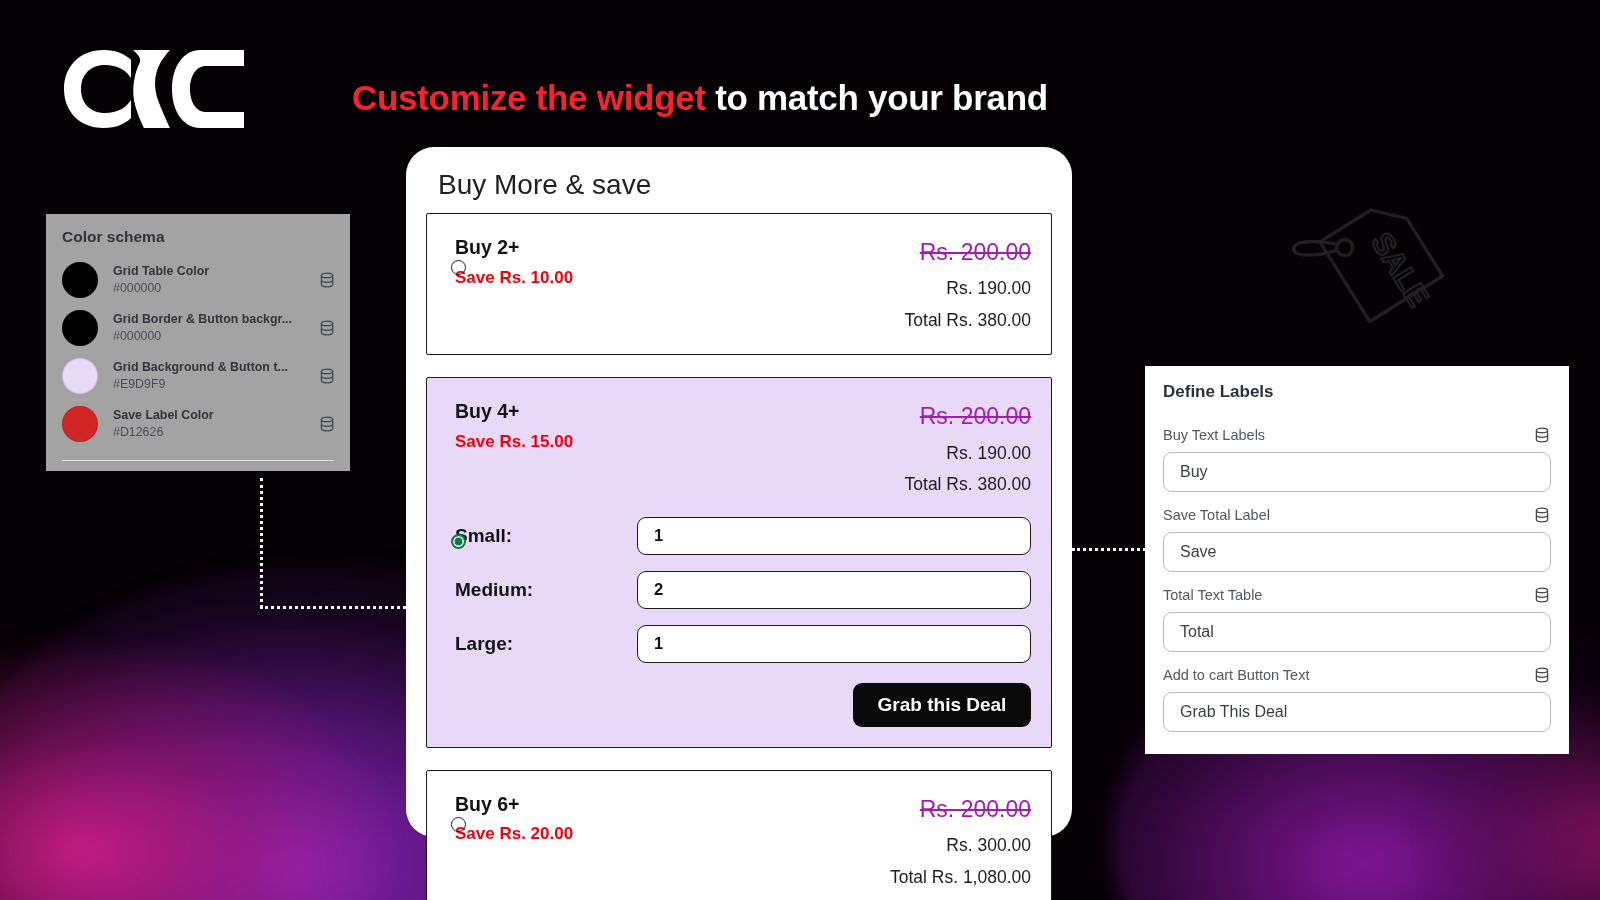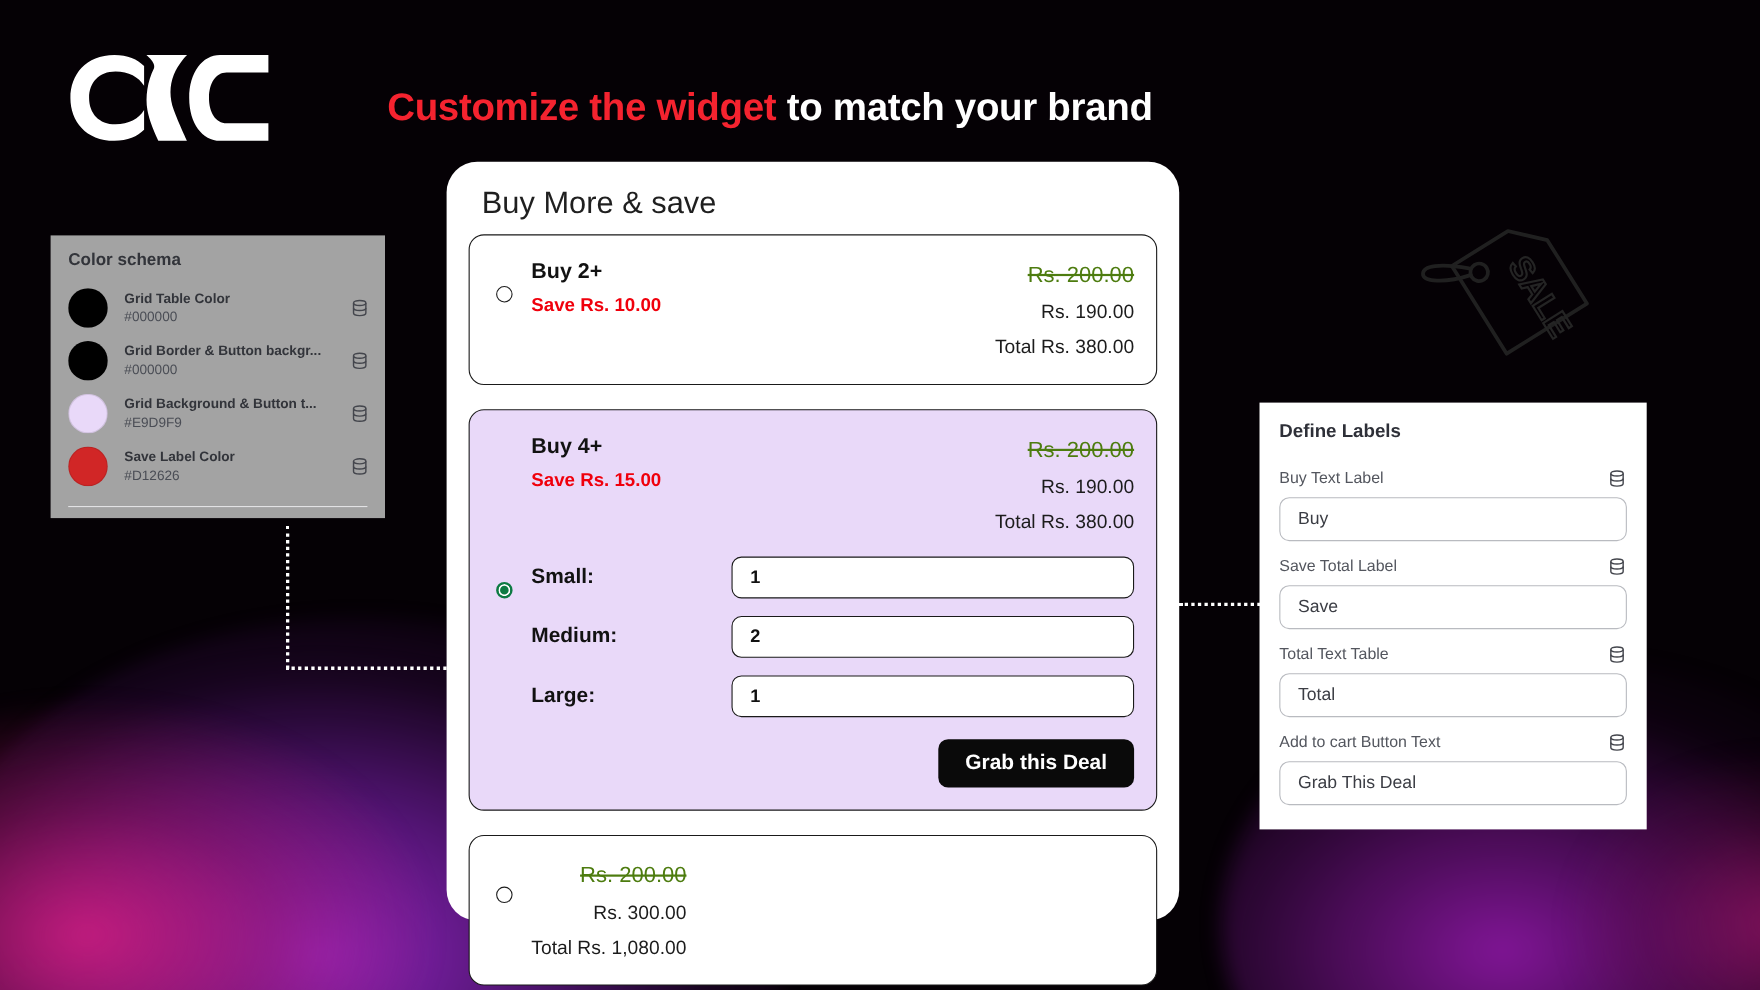--- a/index.html
+++ b/index.html
@@ -189,23 +189,23 @@
   #widget-title {
     font-size: 28px;
     color: #1f1f1f;
     font-weight: normal;
     padding: 4px 0 12px 12px;
   }
 
   .tier {
     position: relative;
     border: 1.6px solid #1a1a1a;
-    border-radius: 14px;
-    box-sizing: border-box;
-    padding: 18px 20px 18px 56px;
+    border-radius: 2px;
+    box-sizing: border-box;
+    padding: 18px 20px 18px 28px;
     margin-bottom: 22px;
     background: #ffffff;
   }
   .tier.selected {
     background: #E9D9F9;
   }
   .tier .radio {
     position: absolute;
     left: 24px;
     width: 15px;
@@ -235,22 +235,22 @@
     color: #121212;
     line-height: 1.62;
   }
   .tier-save {
     font-size: 17px;
     font-weight: bold;
     color: #f0000c;
     line-height: 1.62;
   }
   .tier-old {
-    font-size: 20px;
-    color: #4d7c0f;
+    font-size: 23px;
+    color: #a21caf;
     text-decoration: line-through;
     line-height: 1.8;
   }
   .tier-new {
     font-size: 17.5px;
     color: #1c1c1c;
     line-height: 1.8;
   }
   .tier-total {
     font-size: 17.5px;
@@ -296,21 +296,21 @@
     font-size: 19px;
     font-weight: bold;
     cursor: pointer;
   }
 
   
   #define-labels {
     position: absolute;
     left: 1145px;
     top: 366px;
-    width: 352px;
+    width: 424px;
     background: #ffffff;
     box-sizing: border-box;
     padding: 16px 18px 22px 18px;
   }
   #dl-title {
     font-size: 17px;
     font-weight: bold;
     color: #2e3038;
     padding-bottom: 10px;
   }
@@ -487,35 +487,39 @@
         <div class="variant-label">Large:</div>
         <div class="variant-input">1</div>
       </div>
 
       <div id="grab-deal-btn">Grab this Deal</div>
     </div>
 
     <div class="tier">
       <span class="radio off" style="top:46px;"></span>
       <div class="tier-grid">
+        <div class="tier-left">
+          <div class="tier-qty">Buy 6+</div>
+          <div class="tier-save">Save Rs. 20.00</div>
+        </div>
         <div class="tier-right">
           <div class="tier-old">Rs. 200.00</div>
           <div class="tier-new">Rs. 300.00</div>
           <div class="tier-total">Total Rs. 1,080.00</div>
         </div>
       </div>
     </div>
   </div>
 
   <div id="define-labels">
     <div id="dl-title">Define Labels</div>
 
     <div class="dl-field">
       <div class="dl-head">
-        <span class="dl-label">Buy Text Label</span>
+        <span class="dl-label">Buy Text Labels</span>
         <span class="db-icon">
           <svg viewBox="0 0 18 18" width="18" height="18" fill="none" stroke="#44464d" stroke-width="1.3">
             <ellipse cx="9" cy="4.4" rx="5.6" ry="2.3"></ellipse>
             <path d="M 3.4 4.4 L 3.4 13.6 C 3.4 14.9 5.9 15.9 9 15.9 C 12.1 15.9 14.6 14.9 14.6 13.6 L 14.6 4.4"></path>
             <path d="M 3.4 9 C 3.4 10.3 5.9 11.3 9 11.3 C 12.1 11.3 14.6 10.3 14.6 9"></path>
           </svg>
         </span>
       </div>
       <div class="dl-input">Buy</div>
     </div>

